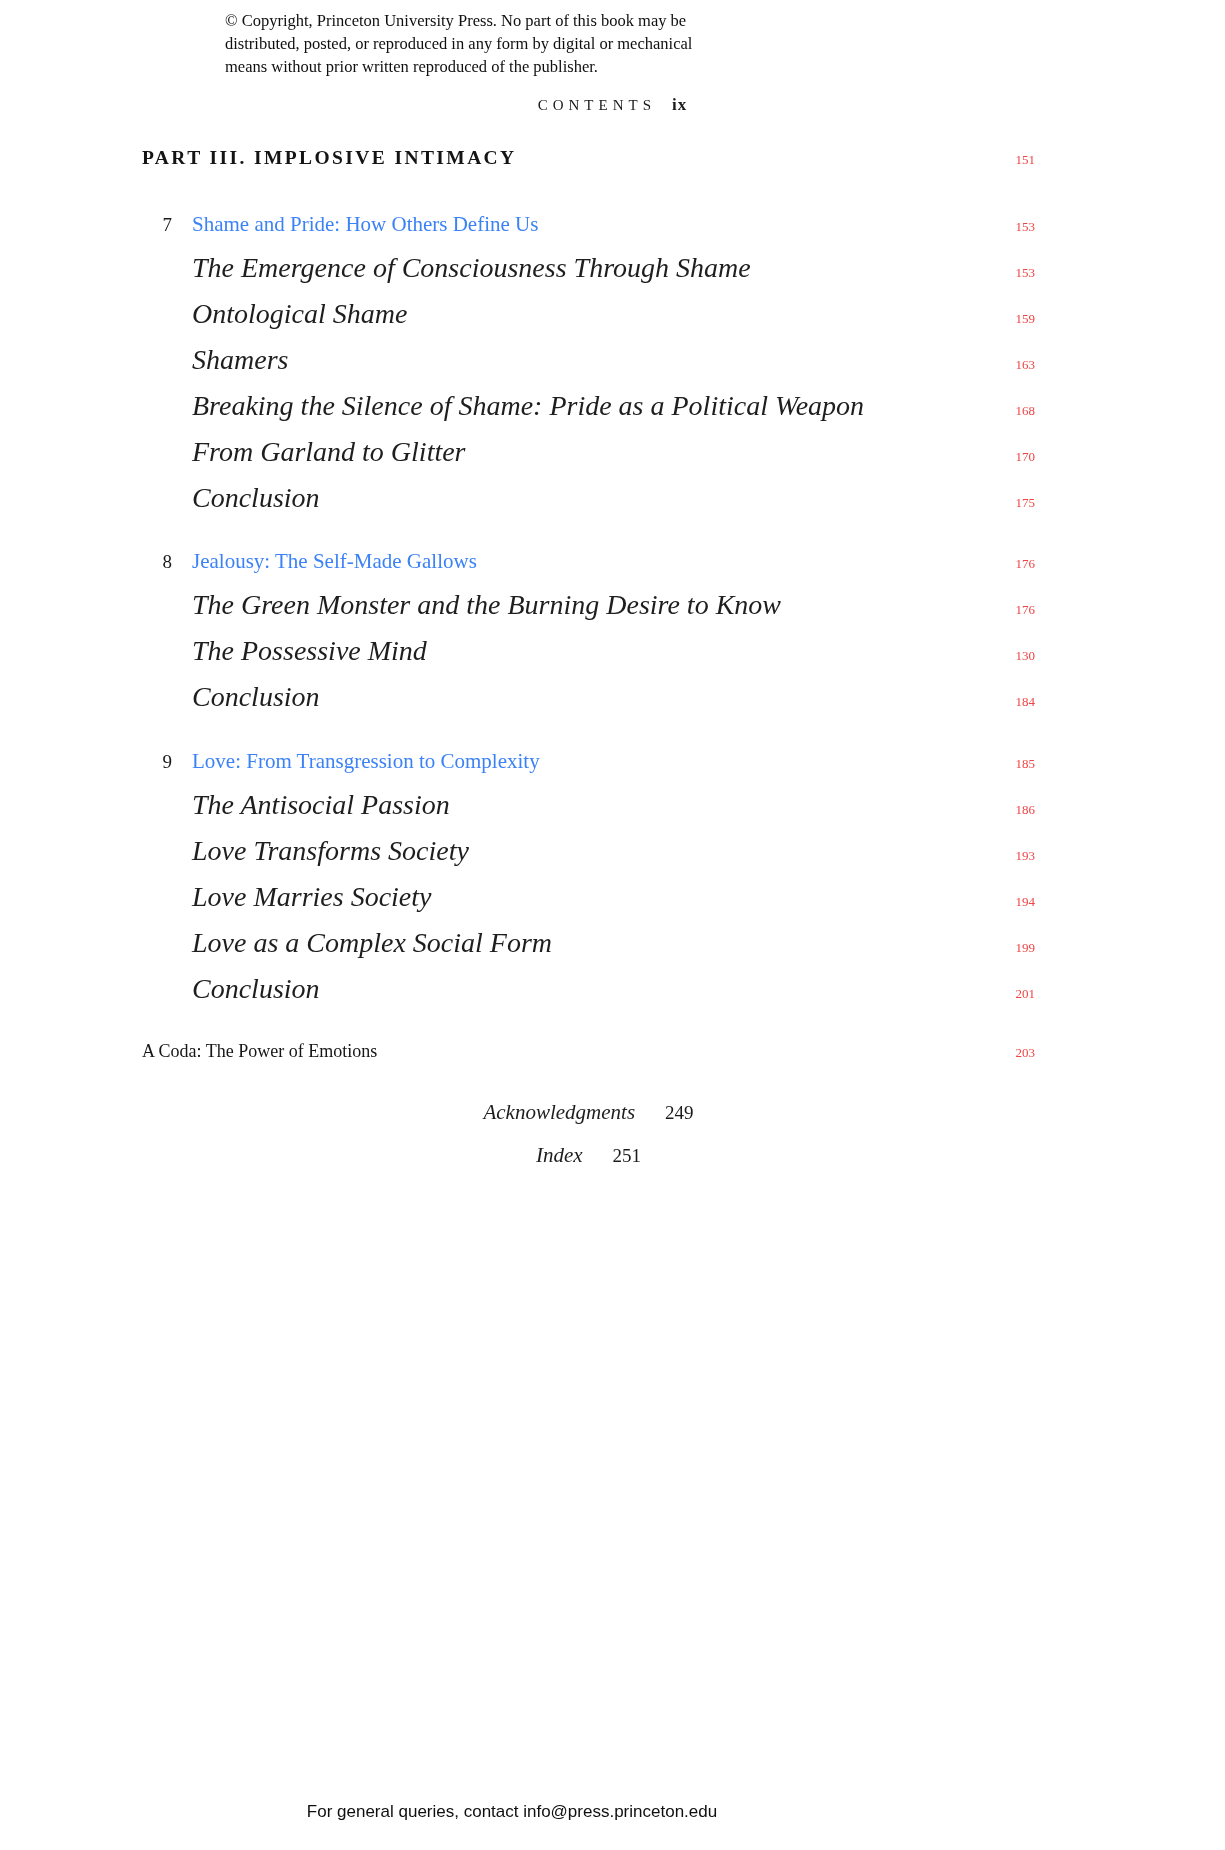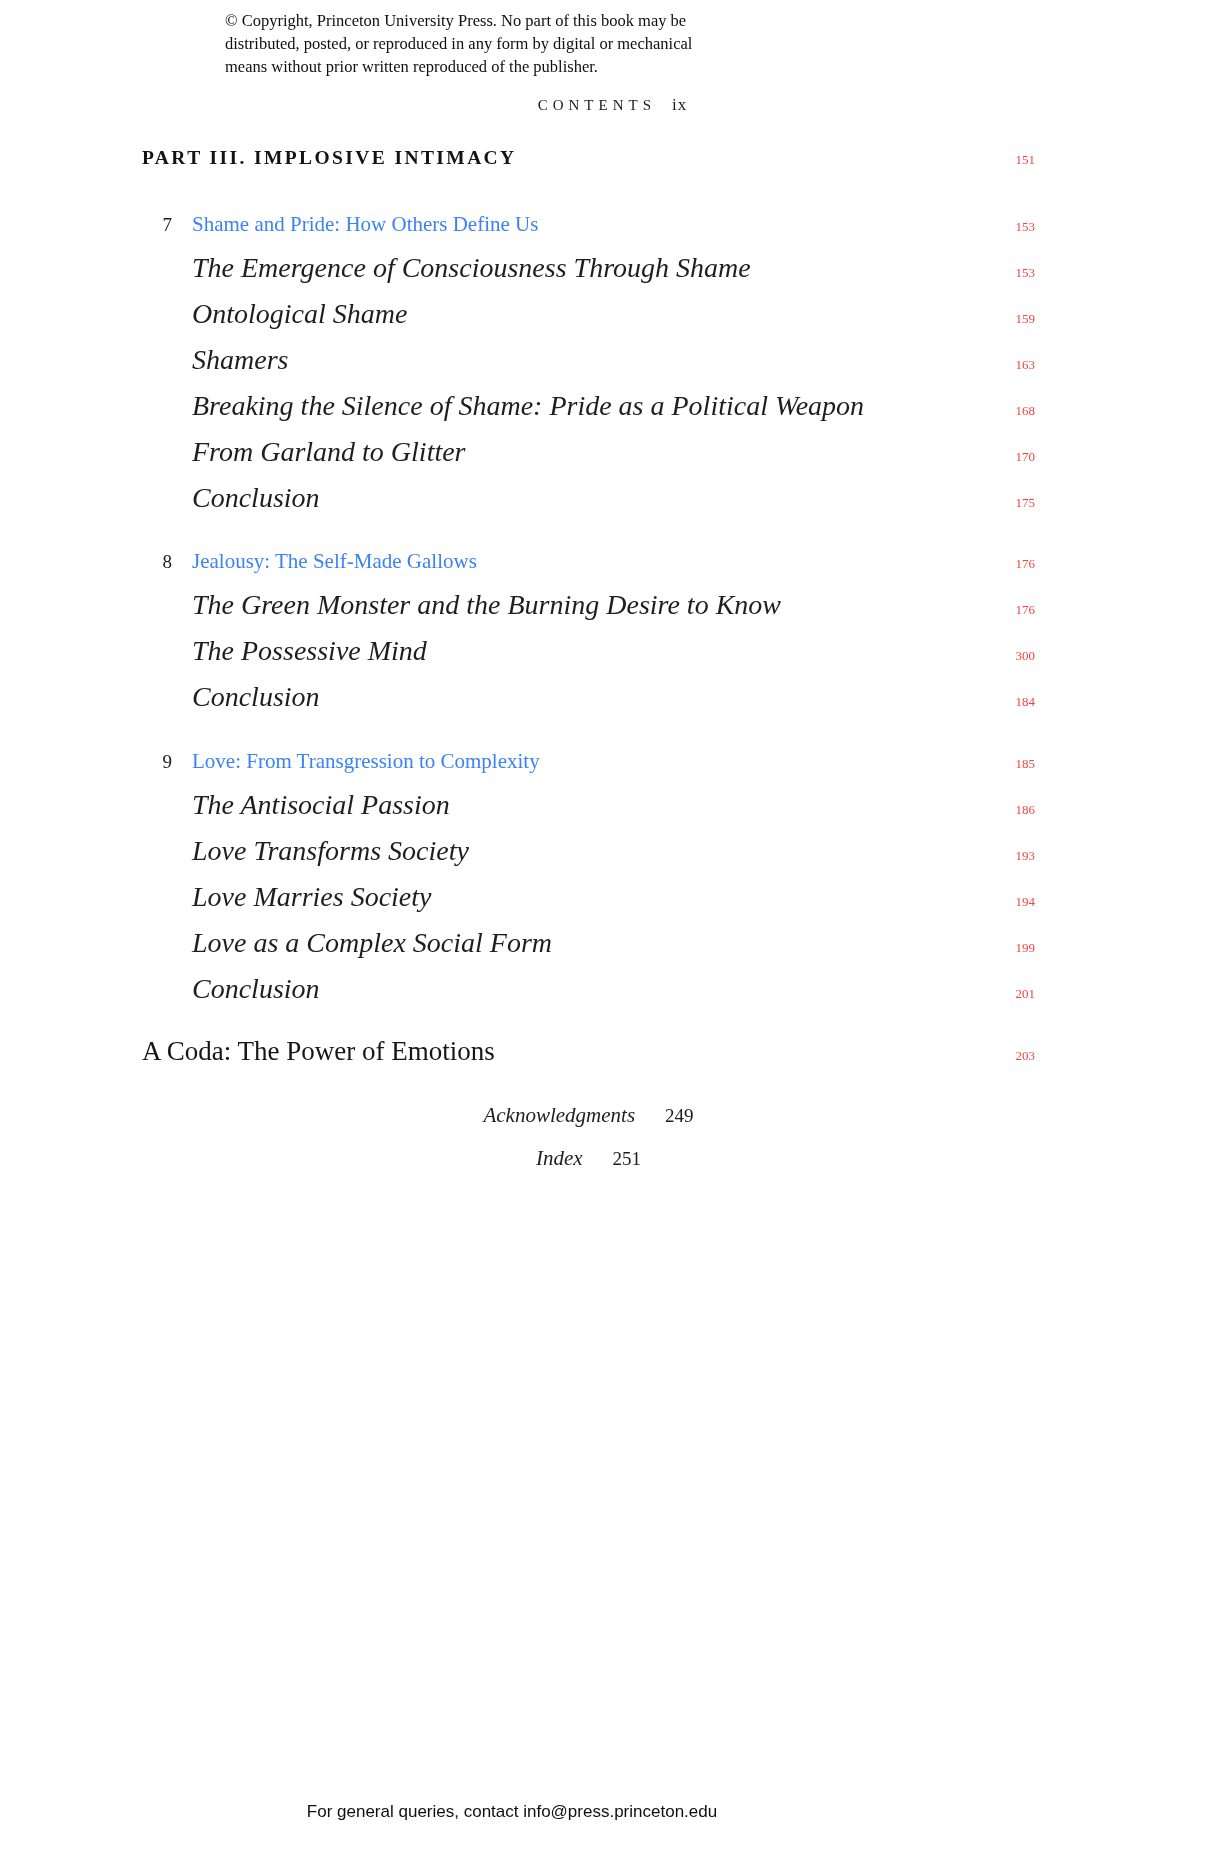--- a/index.html
+++ b/index.html
@@ -14,21 +14,21 @@
   
   .copyright {
     position:absolute; left:225px; top:9px;
     font-family:Liberation Serif, serif;
     font-size:16.5px; line-height:23px; color:#0f0f0f;
   }
 
   
   .running-head { position:absolute; top:95px; left:0; width:1225px; text-align:center; white-space:nowrap; }
   .rh-title { font-size:15px; letter-spacing:5px; color:#1b1b1b; }
-  .rh-folio { font-size:17px; margin-left:12px; letter-spacing:1px; }
+  .rh-folio { font-size:17px; margin-left:12px; letter-spacing:1px;font-weight:bold; }
 
   
   .toc {
     position:absolute; left:142px; top:146px; width:893px;
     display:flex; flex-direction:column;
   }
   .row { display:flex; align-items:baseline; line-height:24px; }
   .toc-row { margin-bottom:17px; }
   .pagenum { font-size:13px; color:#ef4444; white-space:nowrap; }
 
@@ -38,21 +38,21 @@
   .group { display:flex; flex-direction:column; }
   .g1 { margin-top:32px; }
   .g2 { margin-top:17px; }
   .g3 { margin-top:18px; }
 
   .chnum { width:30px; text-align:right; font-size:19px; }
   .chtitle { flex:1; padding-left:20px; font-size:21px; color:#3b82f6; }
   .sectitle { flex:1; padding-left:50px; font-style:italic; font-size:28px; color:#1e1e1e; }
 
   .coda-row { margin-top:16px; margin-bottom:0; }
-  .coda-title { flex:1; font-size:27px; color:#161616; }
+  .coda-title { flex:1; font-size:18px; color:#161616; }
 
   
   .backmatter { margin-top:35px; text-align:center; }
   .bm-row { line-height:24px; margin-bottom:17px; }
   .bm-title { font-style:italic; font-size:21px; color:#1e1e1e; }
   .bm-page { font-size:19px; margin-left:30px; }
 
   
   .footer {
     position:absolute; left:0; top:1802px; width:1024px; text-align:center;
@@ -119,21 +119,21 @@
         <span class="chnum">8</span>
         <span class="chtitle">Jealousy: The Self-Made Gallows</span>
         <span class="pagenum">176</span>
       </div>
       <div class="row toc-row">
         <span class="sectitle">The Green Monster and the Burning Desire to Know</span>
         <span class="pagenum">176</span>
       </div>
       <div class="row toc-row">
         <span class="sectitle">The Possessive Mind</span>
-        <span class="pagenum">300</span>
+        <span class="pagenum">130</span>
       </div>
       <div class="row toc-row">
         <span class="sectitle">Conclusion</span>
         <span class="pagenum">184</span>
       </div>
     </div>
 
     <div class="group g3">
       <div class="row toc-row">
         <span class="chnum">9</span>

